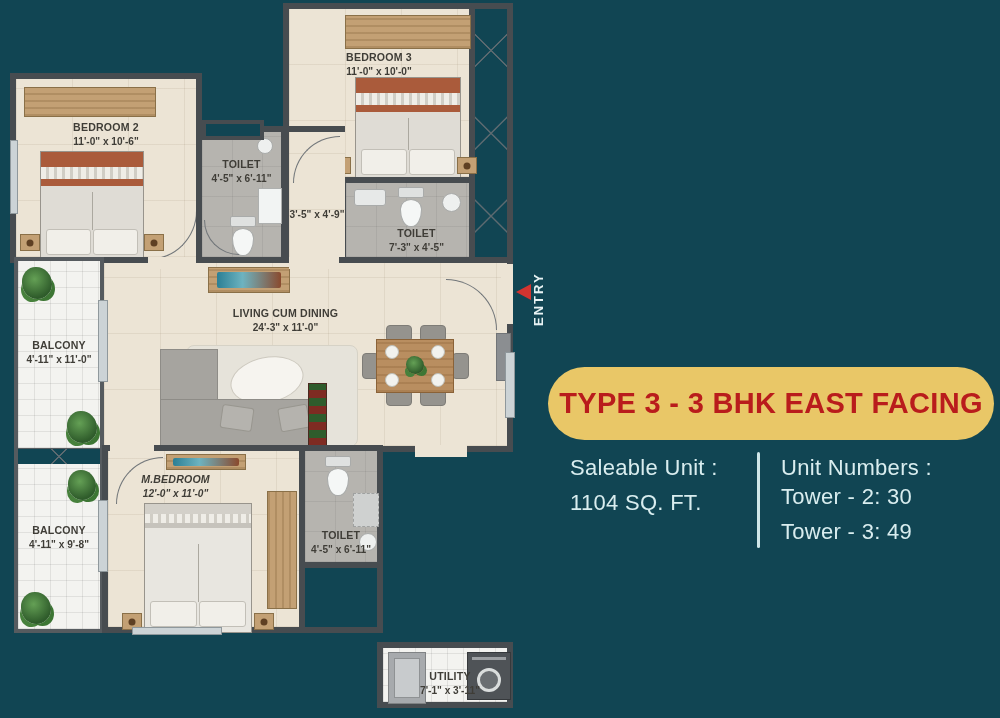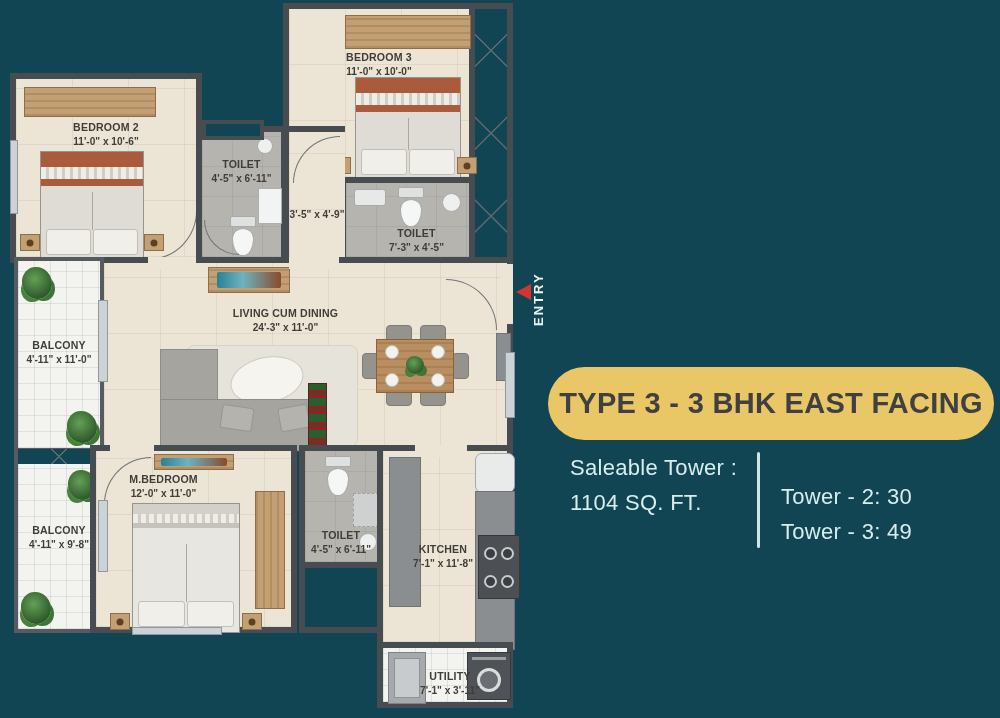--- a/index.html
+++ b/index.html
@@ -106,21 +106,21 @@
   .usink::after{content:"";position:absolute;inset:5px;background:#c8cbcd;border:1px solid #8f9294;}
   .window{position:absolute;background:#ccd3d6;border:1px solid #8f989c;}
   
   .entry-arrow{position:absolute;width:0;height:0;border-top:8px solid transparent;
     border-bottom:8px solid transparent;border-right:15px solid #d23430;}
   .entry-label{position:absolute;color:#e8f3f4;font-size:13px;font-weight:700;letter-spacing:2px;
     writing-mode:vertical-rl;transform:rotate(180deg);}
   
   .pill{position:absolute;left:548px;top:367px;width:446px;height:73px;background:#e9c767;
     border-radius:37px;display:flex;align-items:center;justify-content:center;}
-  .pill-text{font-size:29px;font-weight:600;color:#404040;letter-spacing:.3px;white-space:nowrap;}
+  .pill-text{font-size:29px;font-weight:600;color:#b91c1c;letter-spacing:.3px;white-space:nowrap;}
   .panel-label{position:absolute;color:#d9edef;font-size:22px;font-weight:500;letter-spacing:.3px;white-space:nowrap;}
   .divider{position:absolute;left:757px;top:452px;width:3px;height:96px;background:#cfe6e8;border-radius:2px;}
 </style>
 </head>
 <body>
 
 <div class="abs" id="scene" style="left:0;top:0;width:1000px;height:718px;">
 
   <div class="shaft xbrace" style="left:469px;top:3px;width:44px;height:260px;"></div>
 
@@ -246,21 +246,21 @@
   <div class="room balcony floor-white" style="left:14px;top:448px;width:90px;height:185px;">
     <div class="plant" style="right:4px;top:18px;width:28px;height:30px;"></div>
     <div class="plant" style="left:3px;bottom:5px;width:30px;height:32px;"></div>
     <div class="room-label" style="top:72px;left:-4px;right:-4px;">
       <div class="rname">BALCONY</div>
       <div class="rdims">4'-11" x 9'-8"</div>
     </div>
   </div>
   <div class="xbrace abs" style="left:18px;top:449px;width:82px;height:15px;background-size:100% 100%;"></div>
 
-  <div class="room floor-beige" style="left:90px;top:445px;width:207px;height:188px;">
+  <div class="room floor-beige" style="left:102px;top:445px;width:207px;height:188px;font-style:italic;">
     <div class="f wood" style="left:58px;top:3px;width:80px;height:16px;">
       <div class="decor-strip" style="inset:3px 6px;"></div>
     </div>
     <div class="room-label" style="top:22px;left:-20px;right:40px;">
       <div class="rname">M.BEDROOM</div>
       <div class="rdims">12'-0" x 11'-0"</div>
     </div>
     <div class="bed bed-light" style="left:36px;top:52px;width:106px;height:128px;">
       <div class="r1"></div>
       <div class="r2"></div>
@@ -283,35 +283,20 @@
     </div>
     <div class="shower" style="left:48px;top:42px;width:24px;height:32px;"></div>
     <div class="basin" style="left:54px;top:82px;width:16px;height:16px;"></div>
     <div class="room-label" style="bottom:6px;left:-6px;right:-6px;">
       <div class="rname">TOILET</div>
       <div class="rdims">4'-5" x 6'-11"</div>
     </div>
   </div>
   <div class="void" style="left:299px;top:568px;width:84px;height:65px;"></div>
 
-  <div class="room floor-beige" style="left:377px;top:445px;width:136px;height:203px;">
-    <div class="counter" style="left:6px;top:6px;width:30px;height:148px;"></div>
-    <div class="fridge" style="left:92px;top:2px;width:38px;height:38px;"></div>
-    <div class="counter" style="left:92px;top:40px;width:38px;height:157px;"></div>
-    <div class="stove" style="left:95px;top:84px;width:32px;height:54px;">
-      <div class="burner"></div>
-      <div class="burner"></div>
-      <div class="burner"></div>
-      <div class="burner"></div>
-    </div>
-    <div class="room-label" style="top:92px;left:22px;width:76px;">
-      <div class="rname">KITCHEN</div>
-      <div class="rdims">7'-1" x 11'-8"</div>
-    </div>
-  </div>
   <div class="patch" style="left:415px;top:445px;width:52px;height:12px;"></div>
 
   <div class="room floor-white" style="left:377px;top:642px;width:136px;height:66px;">
     <div class="usink" style="left:5px;top:4px;width:36px;height:50px;"></div>
     <div class="washer" style="left:84px;top:4px;width:42px;height:46px;"></div>
     <div class="room-label" style="top:22px;left:32px;width:70px;">
       <div class="rname">UTILITY</div>
       <div class="rdims">7'-1" x 3'-11"</div>
     </div>
   </div>
@@ -321,19 +306,20 @@
   <div class="window" style="left:98px;top:500px;width:8px;height:70px;"></div>
   <div class="window" style="left:505px;top:352px;width:8px;height:64px;"></div>
   <div class="window" style="left:132px;top:627px;width:88px;height:6px;"></div>
 
   <div class="entry-arrow" style="left:516px;top:284px;"></div>
   <div class="entry-label" style="left:531px;top:262px;height:64px;">ENTRY</div>
 
   <div class="pill">
     <span class="pill-text">TYPE 3 - 3 BHK EAST FACING</span>
   </div>
-  <div class="panel-label" style="left:570px;top:455px;">Saleable Tower :</div>
+  <div class="panel-label" style="left:570px;top:455px;">Saleable Unit :</div>
   <div class="panel-label" style="left:570px;top:490px;">1104 SQ. FT.</div>
   <div class="divider"></div>
+  <div class="panel-label" style="left:781px;top:455px;">Unit Numbers :</div>
   <div class="panel-label" style="left:781px;top:484px;">Tower - 2: 30</div>
   <div class="panel-label" style="left:781px;top:519px;">Tower - 3: 49</div>
 
 </div>
 
 </body></html>

